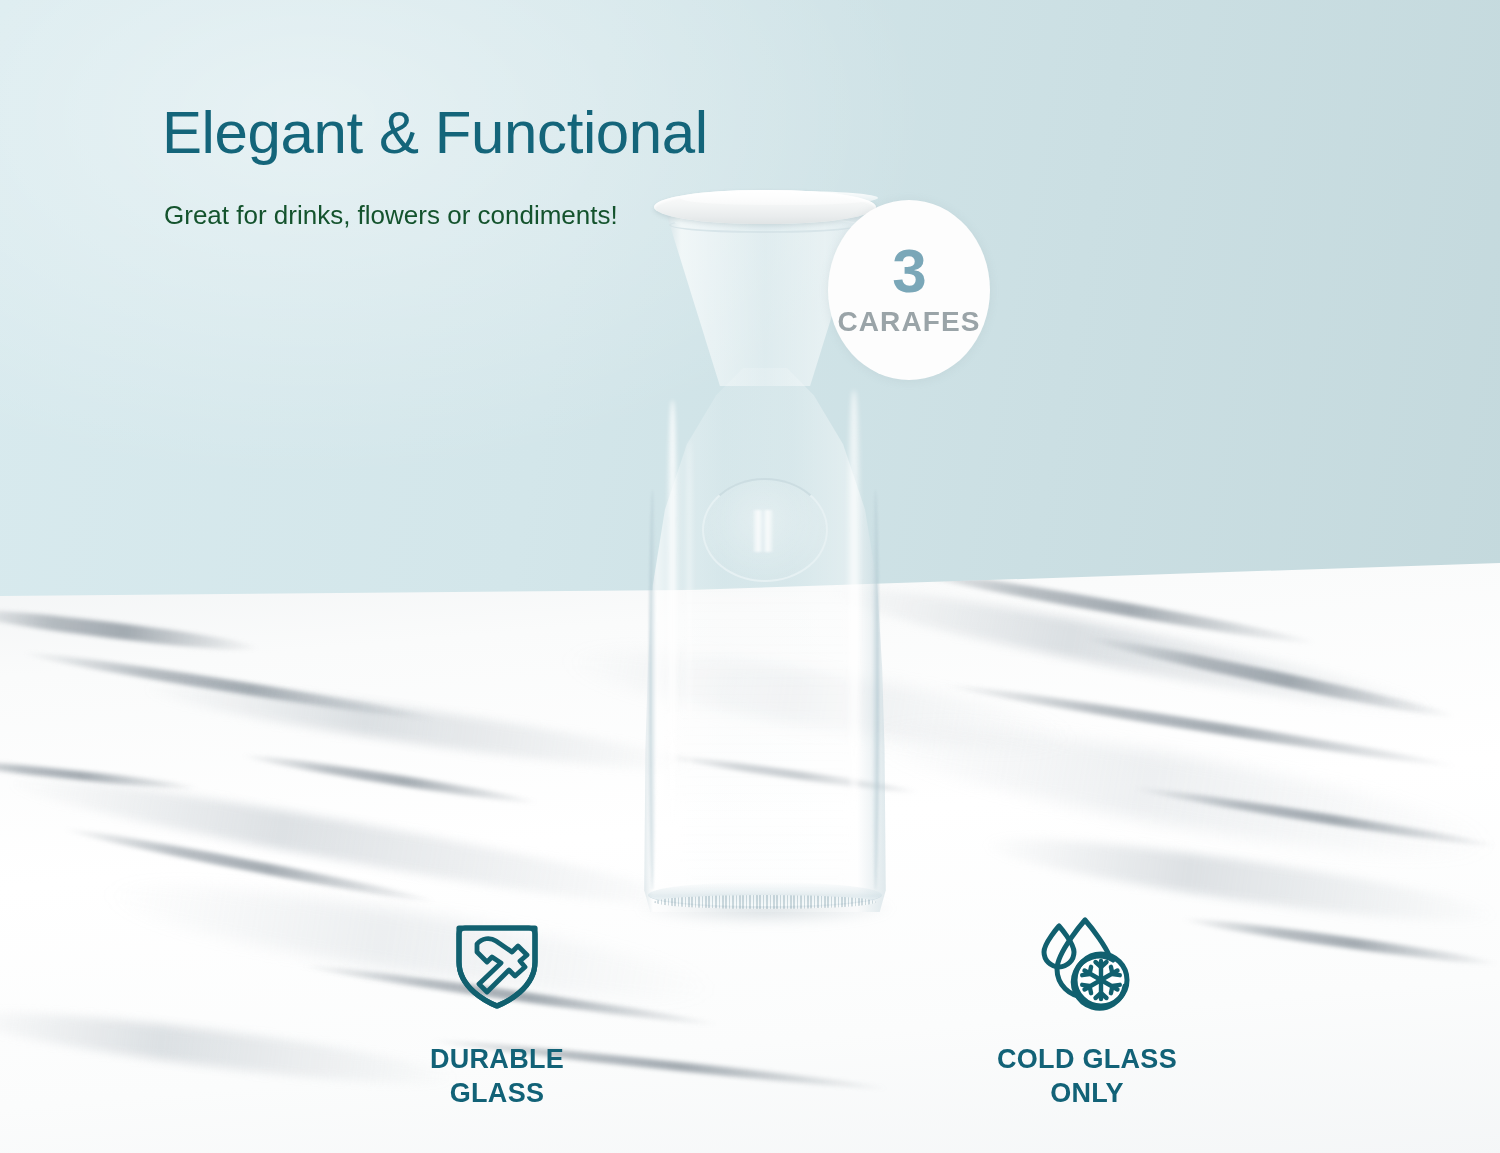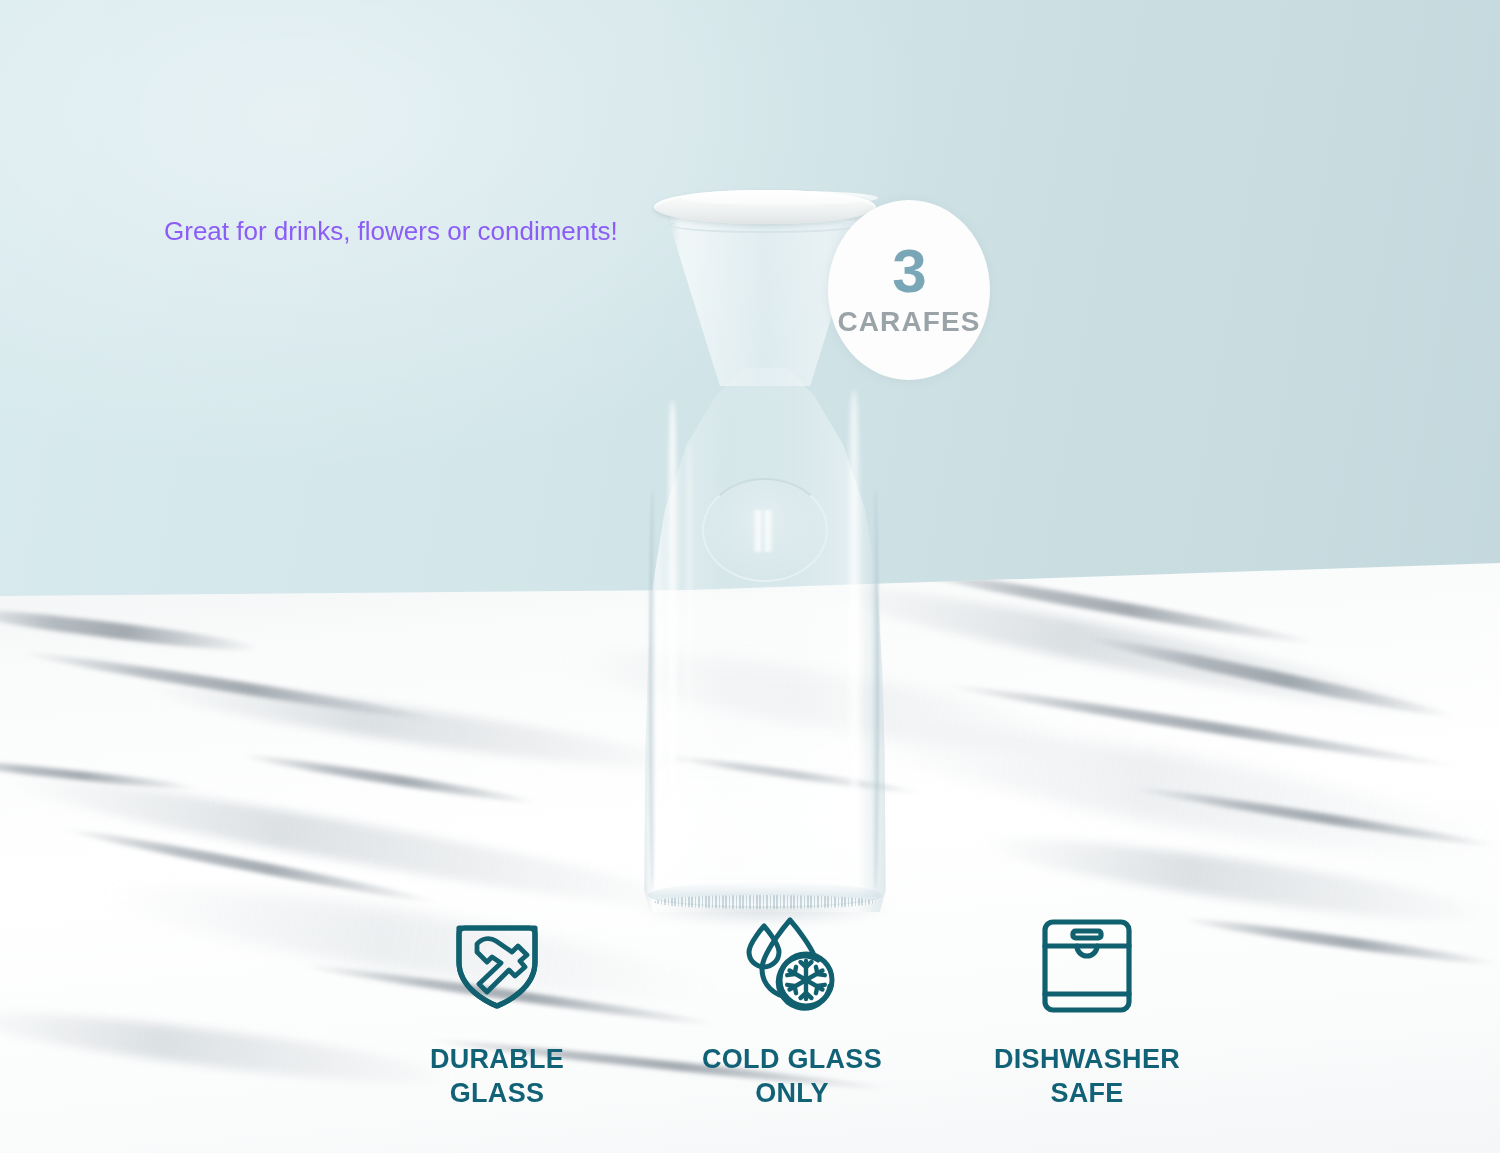--- a/index.html
+++ b/index.html
@@ -184,23 +184,23 @@
     color: #9aa4a8; margin-top: 6px;
   }
 
   
   #headline {
     position: absolute; left: 162px; top: 98px;
     font-size: 60px; font-weight: 300; letter-spacing: -.4px;
     color: #14657a; white-space: nowrap;
   }
   #subhead {
-    position: absolute; left: 164px; top: 212px;
+    position: absolute; left: 164px; top: 196px;
     font-size: 26px; font-weight: 400; line-height: 1.52;
-    color: #8b5cf6;
+    color: #14532d;
   }
 
   
   #features {
     position: absolute; left: 352px; top: 912px; width: 880px;
     display: flex; justify-content: space-between; align-items: center;
   }
   .feature { width: 290px; display: flex; flex-direction: column; align-items: center; }
   .feature-icon { height: 108px; display: flex; align-items: center; justify-content: center; }
   .feature-label {
@@ -261,20 +261,21 @@
     <div class="lid">
       <div class="lid-top"></div>
     </div>
   </div>
 
   <div id="badge">
     <span class="badge-num">3</span>
     <span class="badge-label">CARAFES</span>
   </div>
 
+  <div id="headline">Elegant &amp; Functional</div>
   <div id="subhead">Great for drinks,
 flowers or condiments!</div>
 
   <div id="features">
 
     <div class="feature">
       <div class="feature-icon">
         <svg width="104" height="104" viewBox="0 0 104 104" fill="none" stroke="#11606f" stroke-width="5.2" stroke-linecap="round" stroke-linejoin="round">
           <path d="M14 14h76v34c0 26-28 40-38 44C42 88 14 74 14 48V14Z" rx="6" style="stroke-linejoin:round"></path>
           <path d="M14 20a6 6 0 0 1 6-6h64a6 6 0 0 1 6 6v28c0 26-28 40-38 44C42 88 14 74 14 48V20Z" fill="none"></path>
@@ -307,29 +308,16 @@
             <path d="M79.5 72l7.3-1.2M79.5 72l-1.6 7.2"></path>
             <path d="M56.5 72l-7.3-1.2M56.5 72l1.6 7.2"></path>
             <path d="M79.5 60l7.3 1.2M79.5 60l-1.6-7.2"></path>
           </g>
         </svg>
       </div>
       <div class="feature-label">COLD GLASS
 ONLY</div>
     </div>
 
-    <div class="feature">
-      <div class="feature-icon">
-        <svg width="104" height="104" viewBox="0 0 104 104" fill="none" stroke="#11606f" stroke-width="5.2" stroke-linecap="round" stroke-linejoin="round">
-          <rect x="10" y="8" width="84" height="88" rx="8"></rect>
-          <path d="M10 32h84"></path>
-          <path d="M10 80h84"></path>
-          <rect x="38" y="17" width="28" height="7" rx="2.5"></rect>
-          <path d="M42 32a10 10 0 0 0 20 0"></path>
-        </svg>
-      </div>
-      <div class="feature-label">DISHWASHER
-SAFE</div>
-    </div>
 
   </div>
 
 </div>
 
 </body></html>

